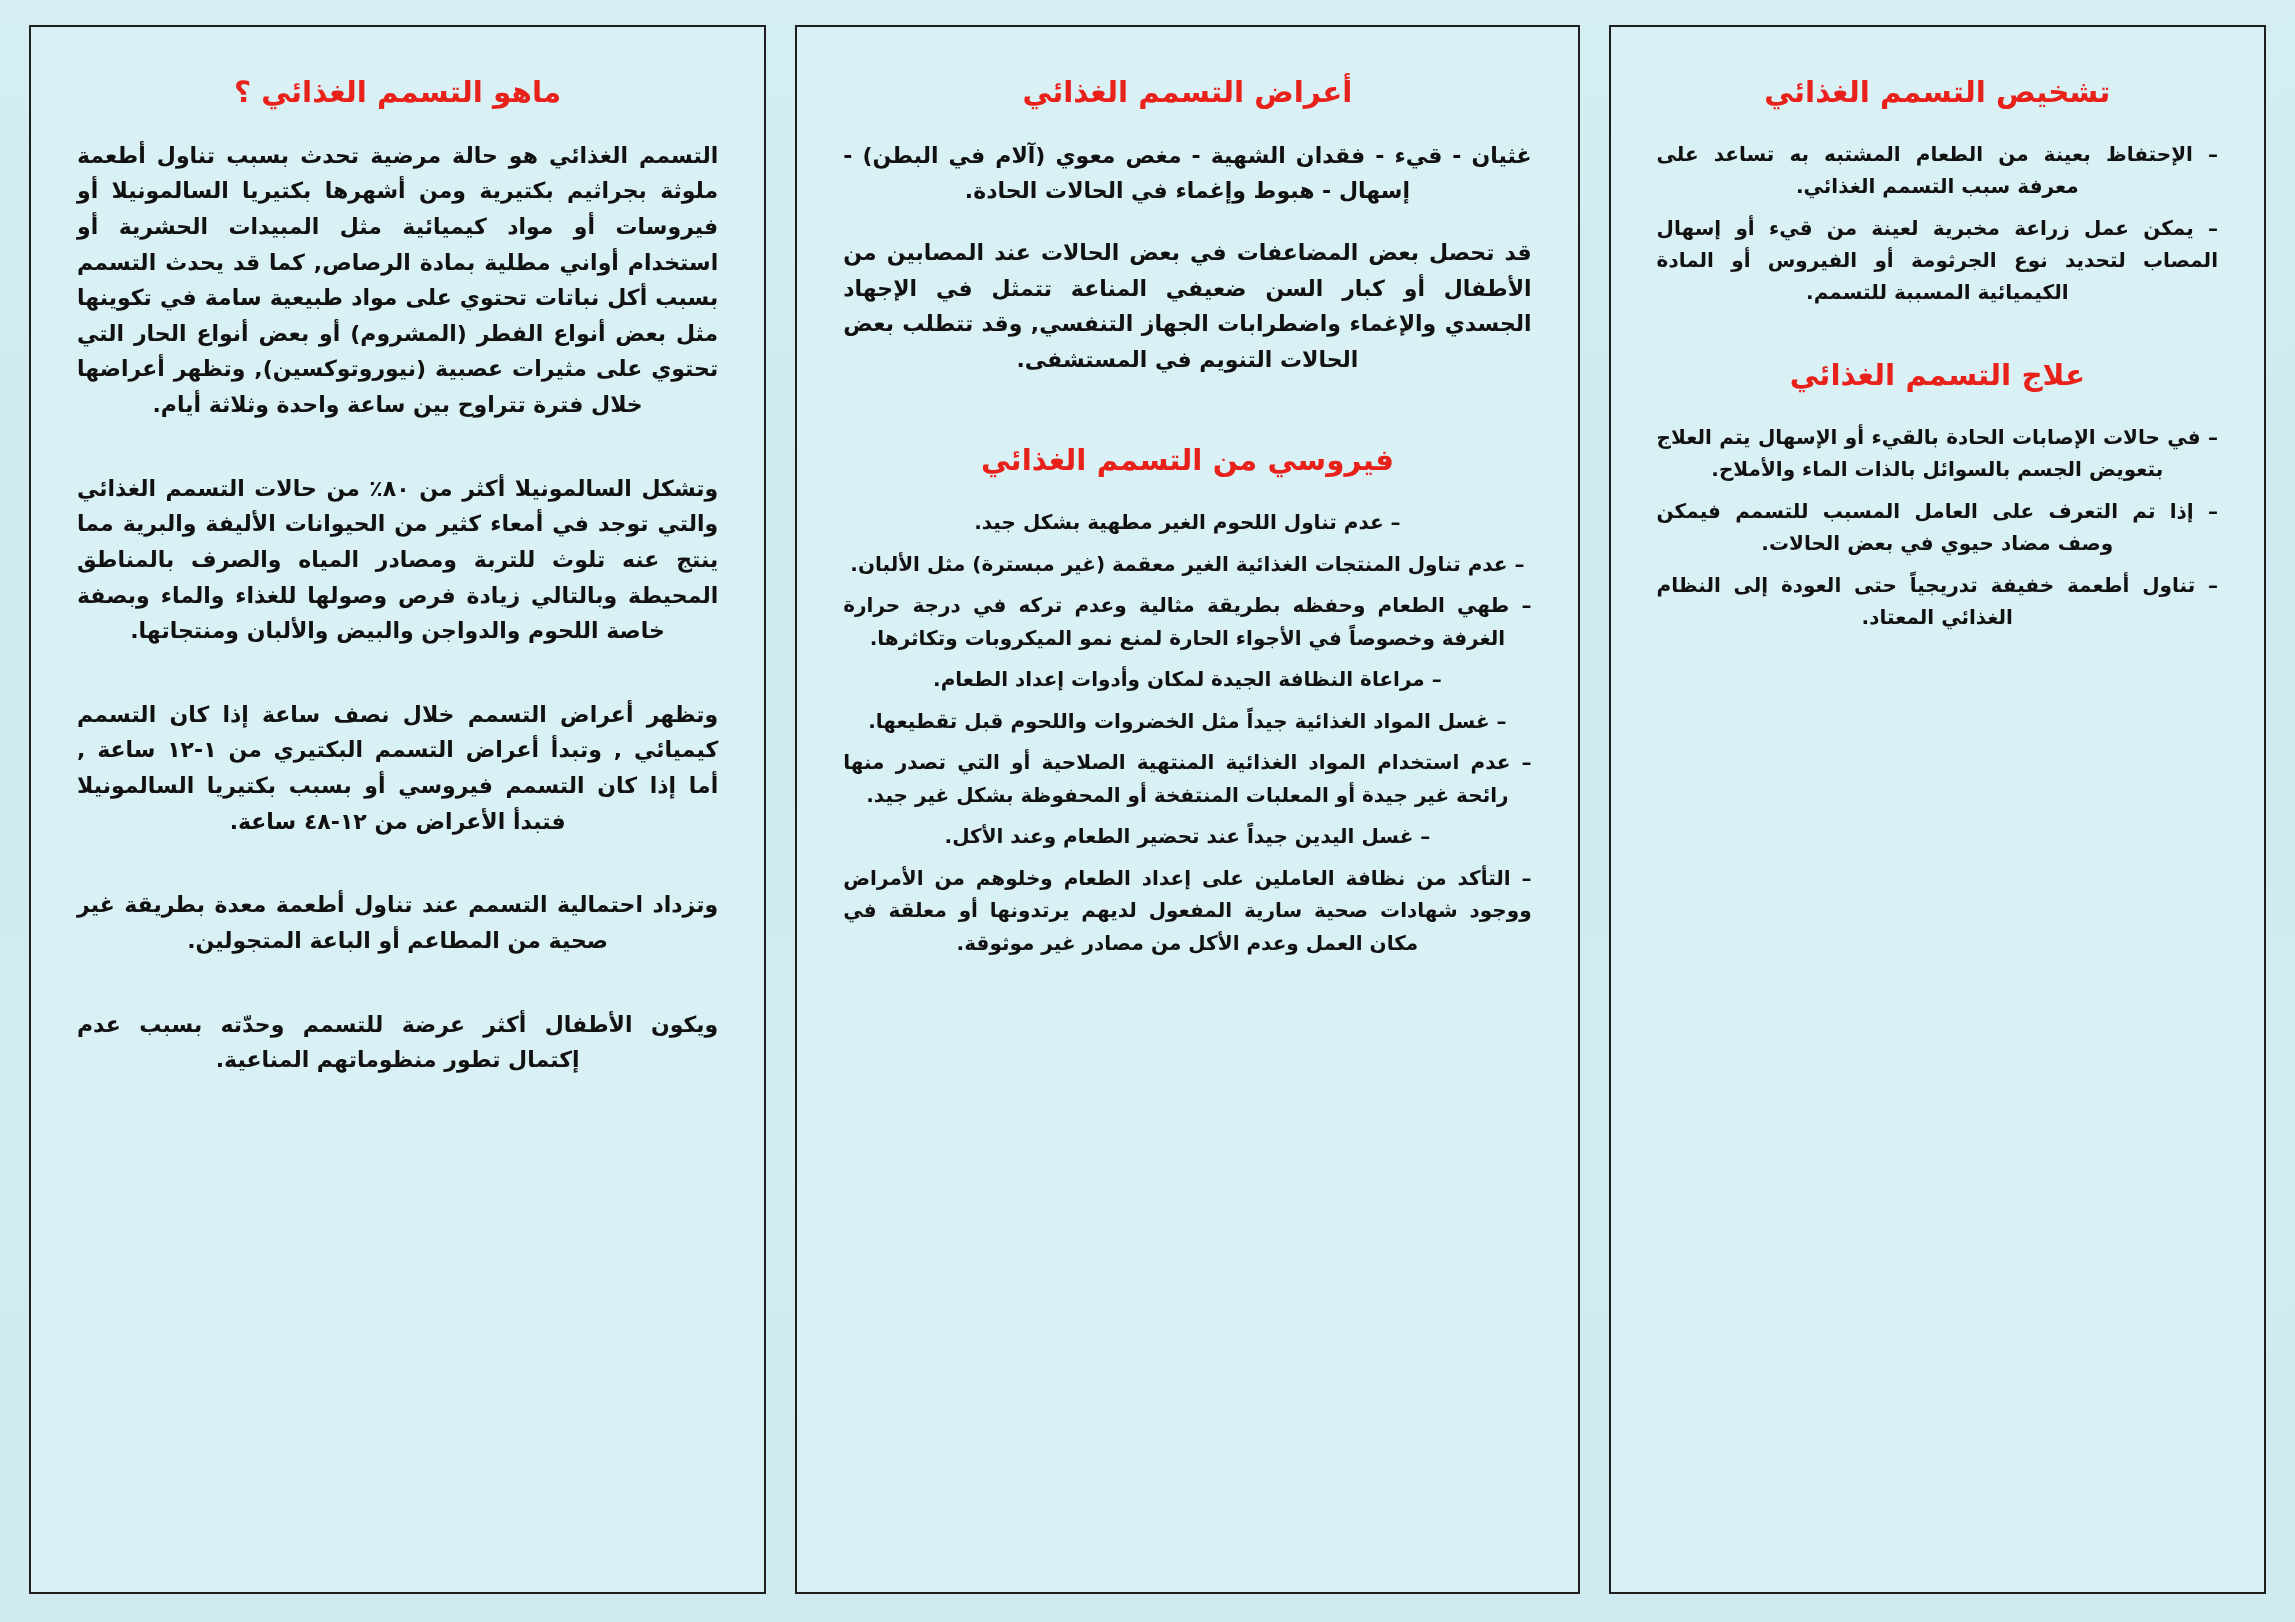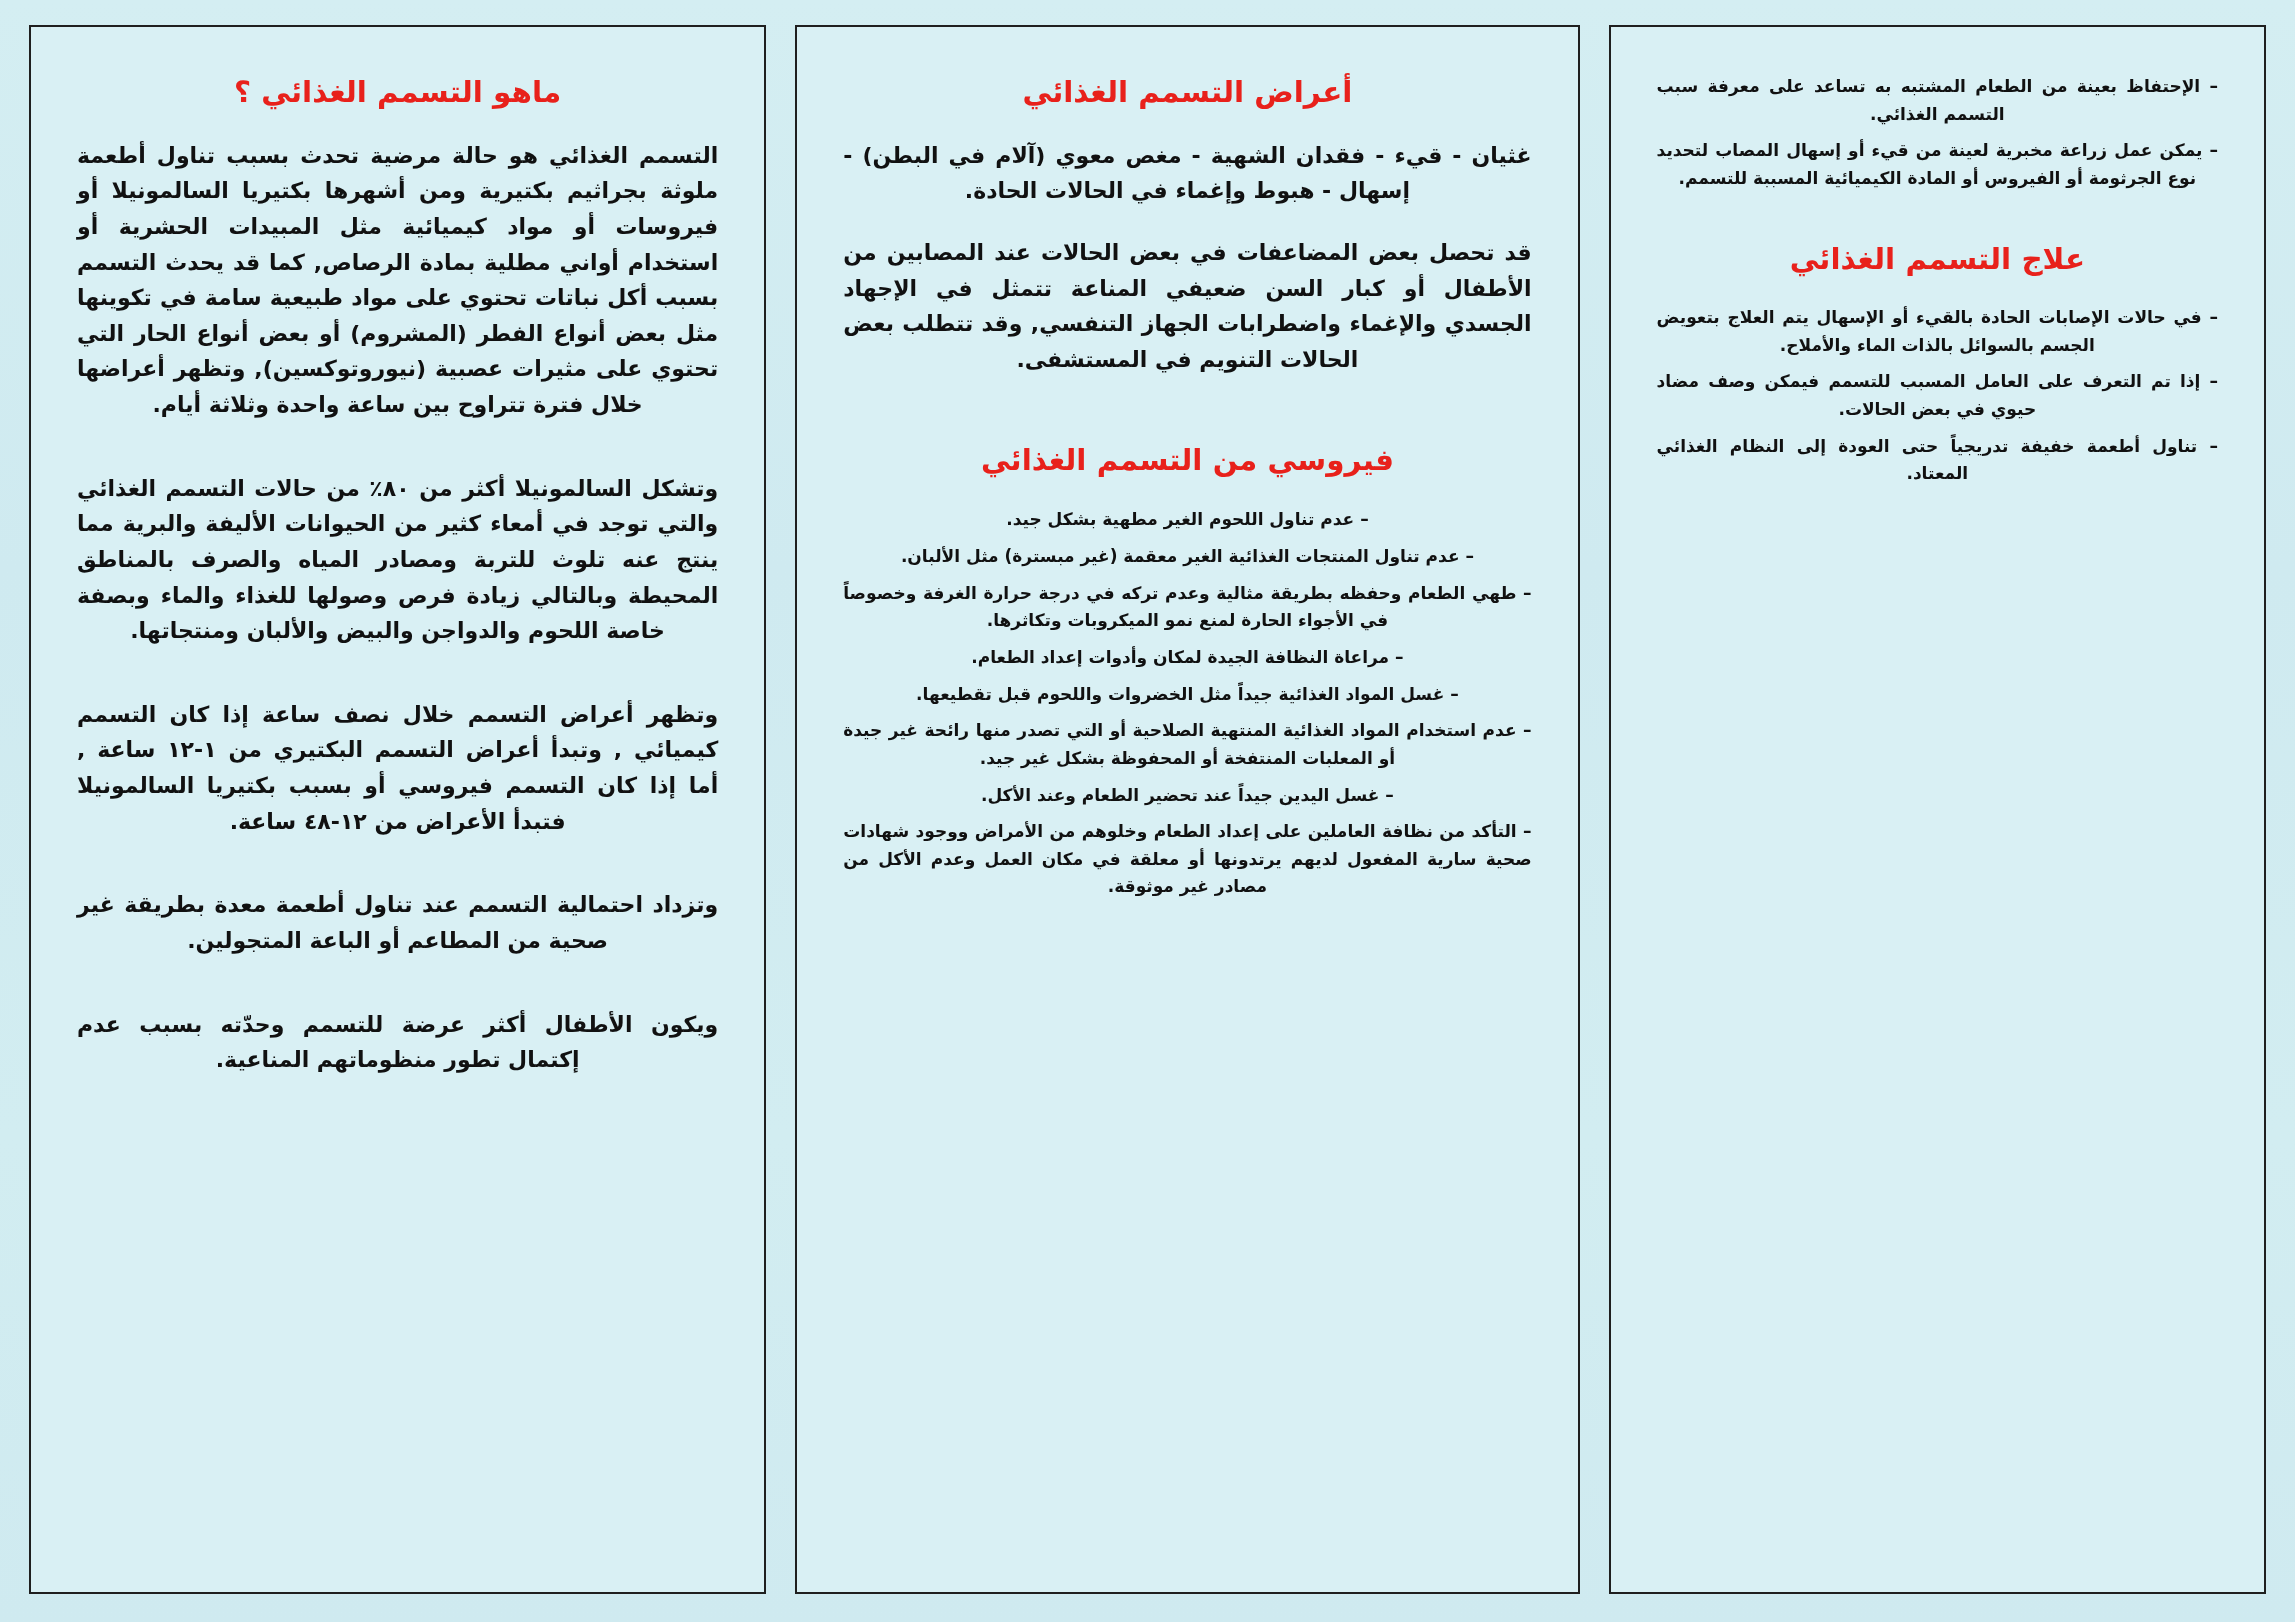--- a/index.html
+++ b/index.html
@@ -59,41 +59,42 @@
     font-weight: bold;
   }
   .para:last-child { margin-bottom: 8px; }
 
   .list {
     list-style: none;
     margin: 0;
     padding: 0;
   }
   .list li {
-    font-size: 17px;
+    font-size: 20px;
     line-height: 1.62;
     color: #111111;
     text-align: justify;
     text-align-last: center;
     margin-bottom: 9.2px;
     font-weight: bold;
     position: relative;
     padding-right: 0;
   }
   .list li::before {
     content: "– ";
   }
   .block-gap { height: 22px; }
 </style>
 </head>
 <body>
 
 <div class="brochure">
 
   <section class="panel panel-left">
+    <h2 class="heading">تشخيص التسمم الغذائي</h2>
     <ul class="list">
       <li>الإحتفاظ بعينة من الطعام المشتبه به تساعد على معرفة سبب التسمم الغذائي.</li>
       <li>يمكن عمل زراعة مخبرية لعينة من قيء أو إسهال المصاب لتحديد نوع الجرثومة أو الفيروس أو المادة الكيميائية المسببة للتسمم.</li>
     </ul>
     <h2 class="heading spaced">علاج التسمم الغذائي</h2>
     <ul class="list">
       <li>في حالات الإصابات الحادة بالقيء أو الإسهال يتم العلاج بتعويض الجسم بالسوائل بالذات الماء والأملاح.</li>
       <li>إذا تم التعرف على العامل المسبب للتسمم فيمكن وصف مضاد حيوي في بعض الحالات.</li>
       <li>تناول أطعمة خفيفة تدريجياً حتى العودة إلى النظام الغذائي المعتاد.</li>
     </ul>

